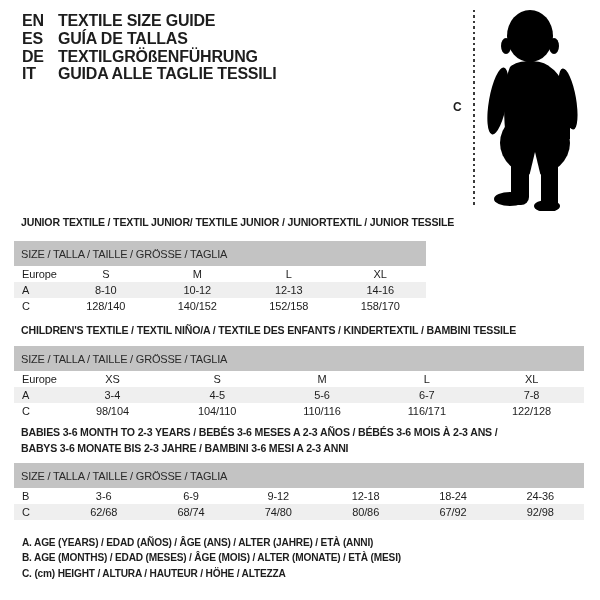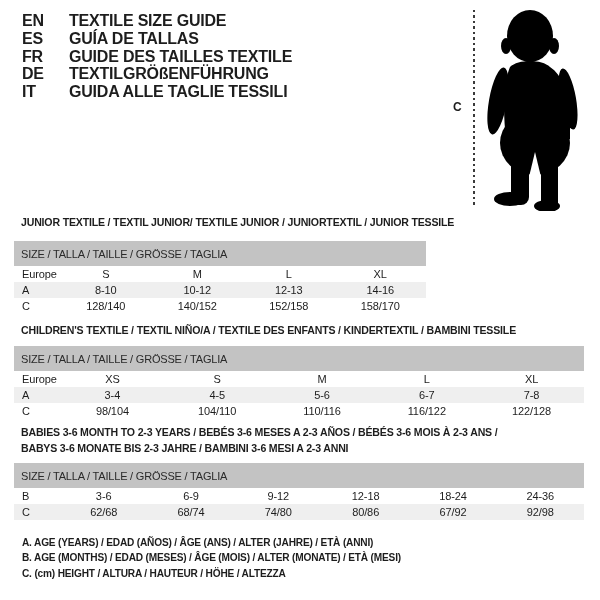--- a/index.html
+++ b/index.html
@@ -6,21 +6,21 @@
   body{
     width:600px;height:600px;position:relative;background:#ffffff;
     font-family:"Liberation Sans","DejaVu Sans",sans-serif;
     color:#1d1d1d;overflow:hidden;
     -webkit-font-smoothing:antialiased;
   }
   
   .lang-list{position:absolute;left:22px;top:12px;}
   .lang-row{display:flex;line-height:17.8px;font-size:16px;font-weight:700;letter-spacing:-0.2px;}
   .lang-code{width:36px;flex:0 0 36px;}
-  .lang-label{white-space:nowrap;margin-left:11px;}
+  .lang-label{white-space:nowrap;}
   
   .dash-line{
     position:absolute;left:473px;top:10px;width:2px;height:196px;
     background:repeating-linear-gradient(to bottom,#3a3a3a 0 2.5px,transparent 2.5px 5.5px);
   }
   .height-marker{position:absolute;left:453px;top:100px;font-size:12px;font-weight:700;}
   .baby-svg{position:absolute;left:486px;top:9px;}
   
   .sec-title{
     position:absolute;left:21px;font-size:11.5px;font-weight:700;letter-spacing:-0.2px;
@@ -55,24 +55,20 @@
 <body>
 
 <div class="lang-list">
   <div class="lang-row">
     <span class="lang-code">EN</span>
     <span class="lang-label">TEXTILE SIZE GUIDE</span>
   </div>
   <div class="lang-row">
     <span class="lang-code">ES</span>
     <span class="lang-label">GUÍA DE TALLAS</span>
-  </div>
-  <div class="lang-row">
-    <span class="lang-code">FR</span>
-    <span class="lang-label">GUIDE DES TAILLES TEXTILE</span>
   </div>
   <div class="lang-row">
     <span class="lang-code">DE</span>
     <span class="lang-label">TEXTILGRÖßENFÜHRUNG</span>
   </div>
   <div class="lang-row">
     <span class="lang-code">IT</span>
     <span class="lang-label">GUIDA ALLE TAGLIE TESSILI</span>
   </div>
 </div>
@@ -168,21 +164,21 @@
         <td>4-5</td>
         <td>5-6</td>
         <td>6-7</td>
         <td>7-8</td>
       </tr>
       <tr>
         <td class="lbl">C</td>
         <td>98/104</td>
         <td>104/110</td>
         <td>110/116</td>
-        <td>116/122</td>
+        <td>116/171</td>
         <td>122/128</td>
       </tr>
     </tbody>
   </table>
 </div>
 
 <div class="sec-title" style="top:426px">BABIES 3-6 MONTH TO 2-3 YEARS / BEBÉS 3-6 MESES A 2-3 AÑOS / BÉBÉS 3-6 MOIS À 2-3 ANS /</div>
 <div class="sec-title" style="top:442px">BABYS 3-6 MONATE BIS 2-3 JAHRE / BAMBINI 3-6 MESI A 2-3 ANNI</div>
 <div class="size-table t3">
   <table>

